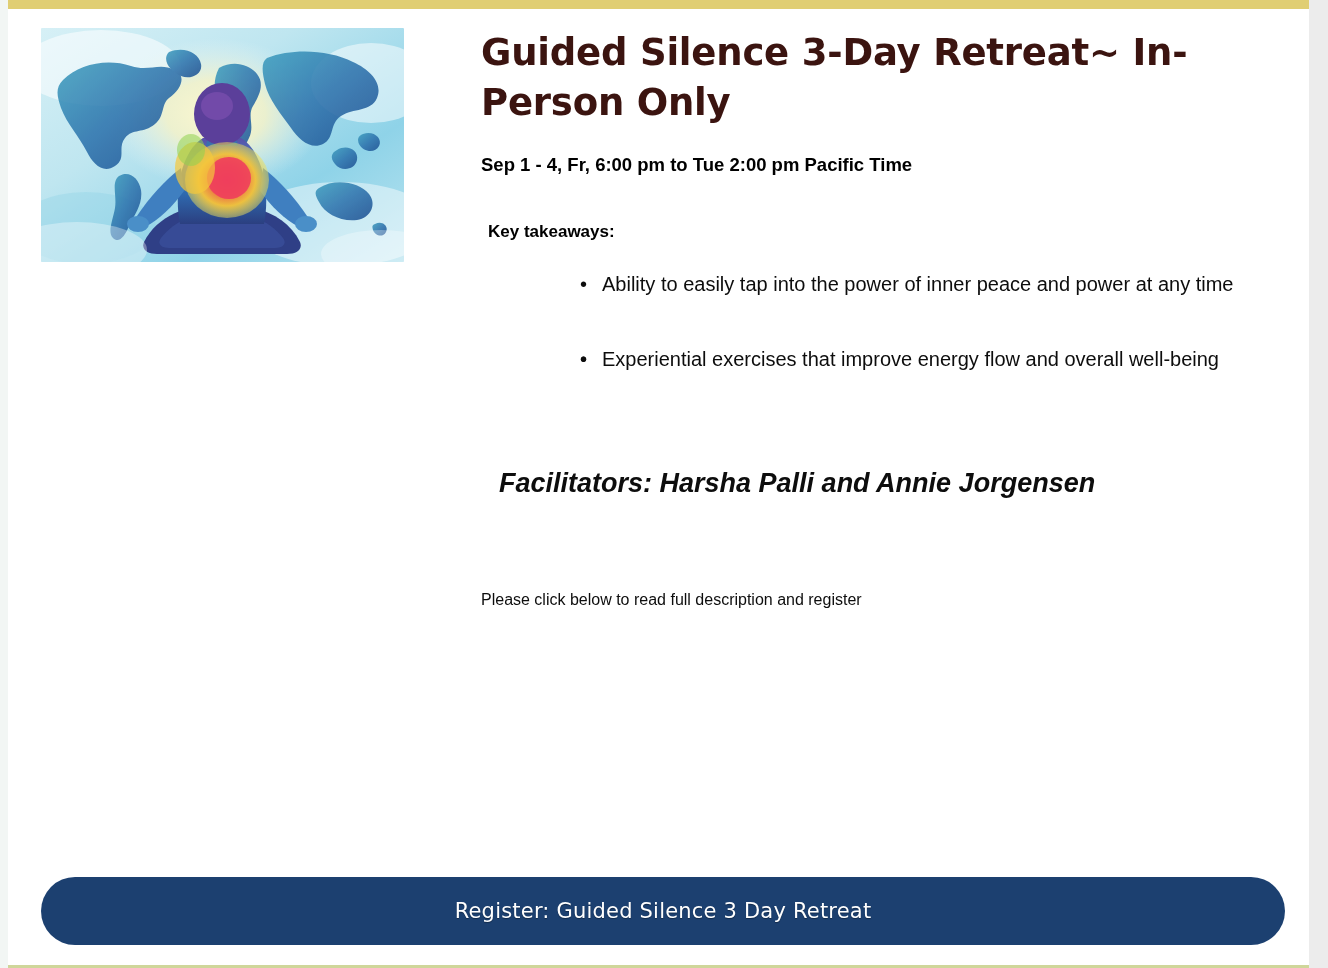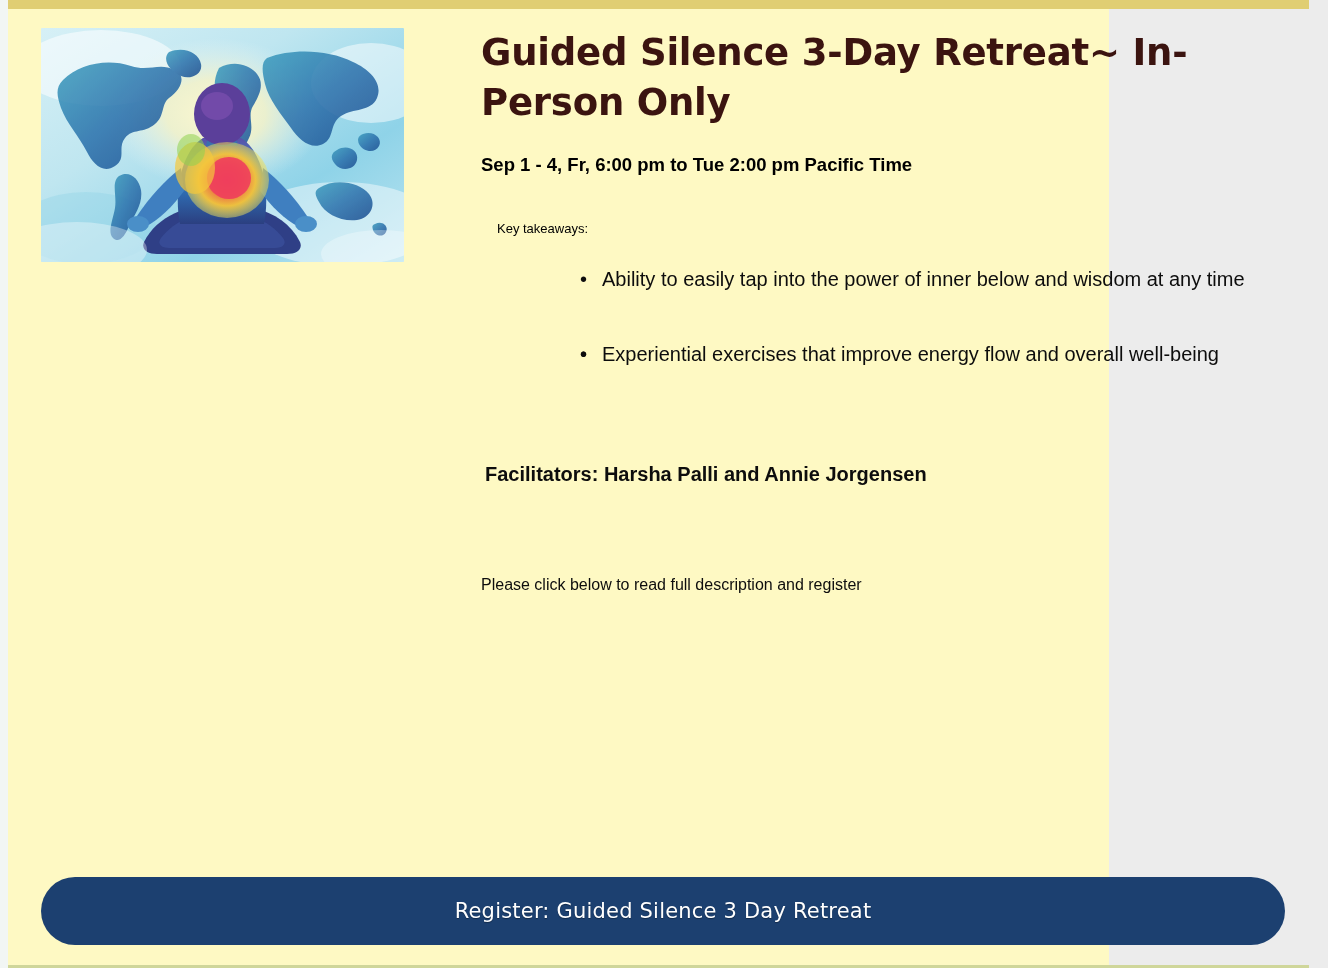--- a/index.html
+++ b/index.html
@@ -53,23 +53,23 @@
     width: 1301px;
     height: 3px;
     background: #cfd69a;
   }
 
   
   .card {
     position: absolute;
     left: 8px;
     top: 9px;
-    width: 1101px;
+    width: 1301px;
     height: 956px;
-    background: #fef9c3;
+    background: #ffffff;
     box-sizing: border-box;
   }
 
   
   .hero-wrap {
     position: absolute;
     left: 33px;
     top: 19px;
     width: 363px;
     height: 234px;
@@ -101,23 +101,23 @@
 
   .dateline {
     margin: 24px 0 0 0;
     font-size: 18.5px;
     font-weight: bold;
     color: #000000;
     line-height: 1.3;
   }
 
   .takeaways-label {
-    margin: 44px 0 0 16px;
-    font-size: 13px;
-    font-weight: normal;
+    margin: 44px 0 0 7px;
+    font-size: 17px;
+    font-weight: bold;
     color: #000000;
     line-height: 1.3;
   }
 
   .bullets {
     margin: 22px 0 0 0;
     padding: 0 0 0 0;
     list-style: none;
   }
   .bullets li {
@@ -140,23 +140,24 @@
   }
 
   .para {
     margin: 21px 0 0 0;
     font-size: 20px;
     line-height: 1.55;
     color: #0d0d0d;
   }
 
   .facilitators {
-    margin: 87px 0 0 4px;
-    font-size: 20px;
+    margin: 87px 0 0 18px;
+    font-size: 27px;
     font-weight: bold;
+    font-style: italic;
     color: #0d0d0d;
     line-height: 1.4;
   }
 
   .clicknote {
     margin: 86px 0 0 0;
     font-size: 16px;
     color: #0d0d0d;
     line-height: 1.4;
   }
@@ -298,21 +299,21 @@
 
       <h1 class="title">Guided Silence 3-Day Retreat~ In-Person Only</h1>
 
       <p class="dateline">Sep 1 - 4, Fr, 6:00 pm to Tue 2:00 pm Pacific Time</p>
 
       <p class="takeaways-label">Key takeaways:</p>
 
       <ul class="bullets">
         <li>
           <span class="dot">•</span>
-          <span>Ability to easily tap into the power of inner below and wisdom at any time</span>
+          <span>Ability to easily tap into the power of inner peace and power at any time</span>
         </li>
         <li>
           <span class="dot">•</span>
         </li>
         <li>
           <span class="dot">•</span>
           <span>Experiential exercises that improve energy flow and overall well-being</span>
         </li>
       </ul>
 

